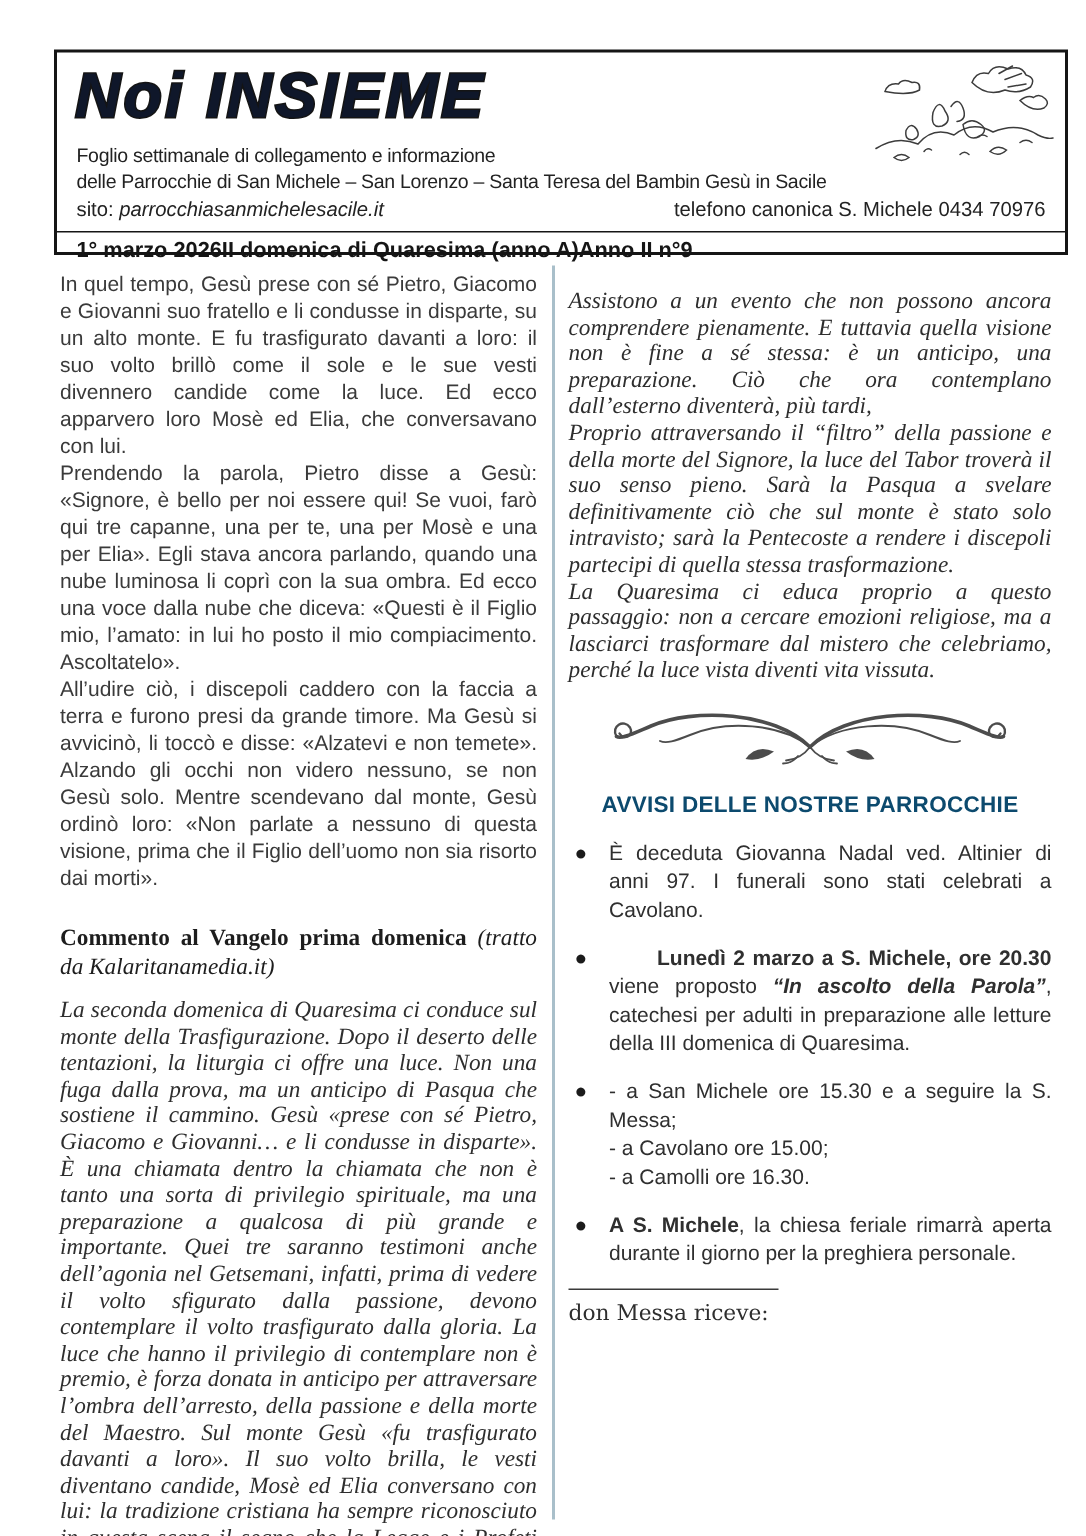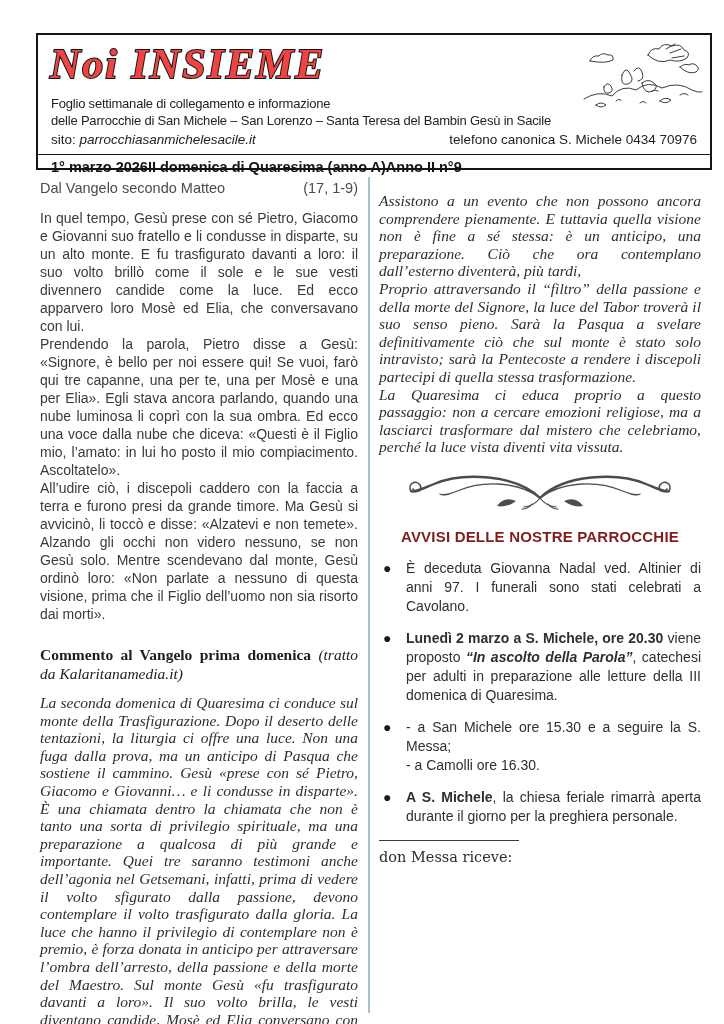--- a/index.html
+++ b/index.html
@@ -8,23 +8,23 @@
     overflow:hidden;color:#353535;
     font-family:"Liberation Sans",sans-serif;
   }
   
   .header-box{
     position:absolute;left:36px;top:33px;width:676px;height:137px;
     border:2px solid #151515;box-sizing:border-box;background:#fff;
   }
   .logo{
     position:absolute;left:12px;top:8px;
-    font-family:Liberation Serif, serif;
+    font-family:Liberation Sans, sans-serif;
     font-style:italic;font-weight:800;font-size:42px;line-height:1;
-    color:#ef4444;-webkit-text-stroke:2px #141414;letter-spacing:2px;
+    color:#0f172a;-webkit-text-stroke:2px #141414;letter-spacing:2px;
     paint-order:stroke fill;
   }
   .header-illo{position:absolute;right:6px;top:6px;width:122px;height:76px;}
   .hdr-sub{position:absolute;left:13px;font-size:13px;line-height:17px;color:#222;letter-spacing:-0.2px;}
   .hdr-sub.l1{top:60px;}
   .hdr-sub.l2{top:77px;}
   .site-row{
     position:absolute;left:0;top:97px;width:100%;box-sizing:border-box;
     padding:0 13px;display:flex;justify-content:space-between;
     font-size:13.5px;color:#222;
@@ -44,21 +44,21 @@
   
   .gospel-head{display:flex;justify-content:space-between;font-size:14.5px;color:#4a4a4a;margin-bottom:13px;}
   .gospel p{margin:0;text-align:justify;font-size:14px;line-height:18px;color:#3a3a3a;}
   
   .commento-head{margin-top:22px;font-family:"Liberation Serif",serif;font-size:15.5px;line-height:19px;text-align:justify;color:#1d1d1d;}
   .serif-body{margin-top:11px;font-family:"Liberation Serif",serif;font-style:italic;font-size:15.5px;line-height:17.6px;text-align:justify;color:#2e2e2e;}
   .serif-body p{margin:0;text-align:justify;}
   .spread-line{display:flex;justify-content:space-between;}
   
   .flourish{display:block;margin:12px auto 0 auto;}
-  .avvisi-head{margin-top:16px;text-align:center;font-weight:bold;font-size:15px;letter-spacing:0.2px;color:#7f1d1d;}
+  .avvisi-head{margin-top:16px;text-align:center;font-weight:bold;font-size:15px;letter-spacing:0.2px;color:#0c4a6e;}
   .avvisi-list{margin-top:14px;}
   .bullet-item{display:flex;margin-bottom:13px;}
   .bullet-item .dot{width:27px;flex:0 0 27px;padding-left:4px;box-sizing:border-box;font-size:14px;line-height:19px;color:#1b1b1b;}
   .bullet-item .txt{flex:1;text-align:justify;font-size:14px;line-height:19px;color:#2f2f2f;}
   .sub-lines{margin:1px 0 0 0;}
   .sub-lines div{font-size:14px;line-height:19px;color:#2f2f2f;}
   
   .footnote-rule{margin-top:14px;width:140px;border-top:1.6px solid #3a3a3a;}
   .donmirko-head{margin-top:8px;font-family:"DejaVu Serif",serif;font-size:14.5px;color:#2e2e2e;}
   svg .sk{fill:none;stroke:#3c3c3c;stroke-width:1;stroke-linecap:round;}
@@ -99,24 +99,20 @@
       <span>1° marzo 2026</span>
       <span>II domenica di Quaresima (anno A)</span>
       <span>Anno II n°9</span>
     </div>
   </div>
 
   <div class="col-divider"></div>
 
   <div class="col left">
     <div class="gospel">
-      <div class="gospel-head">
-        <span>Dal Vangelo secondo Matteo</span>
-        <span>(17, 1-9)</span>
-      </div>
       <p>In quel tempo, Gesù prese con sé Pietro, Giacomo e Giovanni suo fratello e li condusse in disparte, su un alto monte. E fu trasfigurato davanti a loro: il suo volto brillò come il sole e le sue vesti divennero candide come la luce. Ed ecco apparvero loro Mosè ed Elia, che conversavano con lui.</p>
       <p>Prendendo la parola, Pietro disse a Gesù: «Signore, è bello per noi essere qui! Se vuoi, farò qui tre capanne, una per te, una per Mosè e una per Elia». Egli stava ancora parlando, quando una nube luminosa li coprì con la sua ombra. Ed ecco una voce dalla nube che diceva: «Questi è il Figlio mio, l’amato: in lui ho posto il mio compiacimento. Ascoltatelo».</p>
       <p>All’udire ciò, i discepoli caddero con la faccia a terra e furono presi da grande timore. Ma Gesù si avvicinò, li toccò e disse: «Alzatevi e non temete». Alzando gli occhi non videro nessuno, se non Gesù solo. Mentre scendevano dal monte, Gesù ordinò loro: «Non parlate a nessuno di questa visione, prima che il Figlio dell’uomo non sia risorto dai morti».</p>
     </div>
 
     <div class="commento-head"><span style="font-weight: bold;">Commento al Vangelo prima domenica</span><span> </span><span style="font-style: italic;">(tratto da Kalaritanamedia.it)</span></div>
     <div class="serif-body">
       <p>La seconda domenica di Quaresima ci conduce sul monte della Trasfigurazione. Dopo il deserto delle tentazioni, la liturgia ci offre una luce. Non una fuga dalla prova, ma un anticipo di Pasqua che sostiene il cammino. Gesù «prese con sé Pietro, Giacomo e Giovanni… e li condusse in disparte». È una chiamata dentro la chiamata che non è tanto una sorta di privilegio spirituale, ma una preparazione a qualcosa di più grande e importante. Quei tre saranno testimoni anche dell’agonia nel Getsemani, infatti, prima di vedere il volto sfigurato dalla passione, devono contemplare il volto trasfigurato dalla gloria. La luce che hanno il privilegio di contemplare non è premio, è forza donata in anticipo per attraversare l’ombra dell’arresto, della passione e della morte del Maestro. Sul monte Gesù «fu trasfigurato davanti a loro». Il suo volto brilla, le vesti diventano candide, Mosè ed Elia conversano con lui: la tradizione cristiana ha sempre riconosciuto in questa scena il segno che la Legge e i Profeti trovano il loro compimento nella persona di Cristo. I discepoli sono spettatori di una rivelazione che li supera.</p>
     </div>
   </div>
@@ -143,27 +139,28 @@
 
     <div class="avvisi-head">AVVISI DELLE NOSTRE PARROCCHIE</div>
 
     <div class="avvisi-list">
       <div class="bullet-item">
         <span class="dot">●</span>
         <span class="txt"><span>È deceduta Giovanna Nadal ved. Altinier di anni 97. I funerali sono stati celebrati a Cavolano.</span></span>
       </div>
       <div class="bullet-item">
         <span class="dot">●</span>
-        <span class="txt"><span style="font-weight: bold;">Lunedì 2 marzo a S. Michele, ore 20.30</span><span> viene proposto </span><span style="font-weight: bold; font-style: italic;">“In ascolto della Parola”</span><span>, catechesi per adulti in preparazione alle letture della III domenica di Quaresima.</span></span>
+        <span class="txt"><span style="font-weight: bold; margin-left: 32px;">Lunedì 2 marzo a S. Michele, ore 20.30</span><span> viene proposto </span><span style="font-weight: bold; font-style: italic;">“In ascolto della Parola”</span><span>, catechesi per adulti in preparazione alle letture della III domenica di Quaresima.</span></span>
       </div>
       <div class="bullet-item" style="margin-bottom:2px;">
         <span class="dot">●</span>
         <span class="txt">
           <span class="sub-lines">
             <div>- a San Michele ore 15.30 e a seguire la S. Messa;</div>
+            <div>- a Cavolano ore 15.00;</div>
             <div>- a Camolli ore 16.30.</div>
           </span>
         </span>
       </div>
       <div class="bullet-item" style="margin-top:13px;">
         <span class="dot">●</span>
         <span class="txt"><span style="font-weight: bold;">A S. Michele</span><span>, la chiesa feriale rimarrà aperta durante il giorno per la preghiera personale.</span></span>
       </div>
     </div>
 

